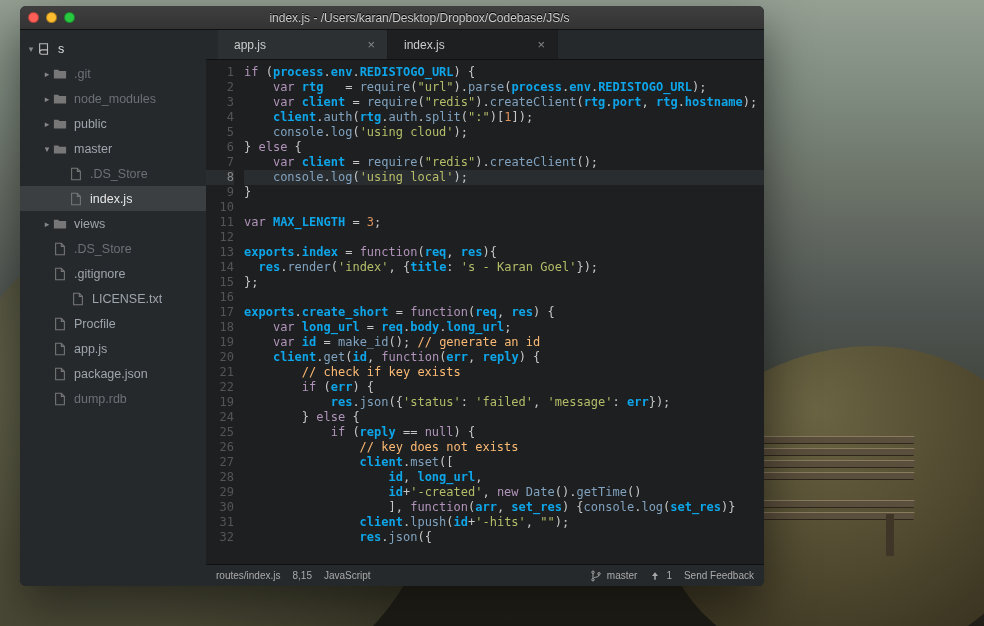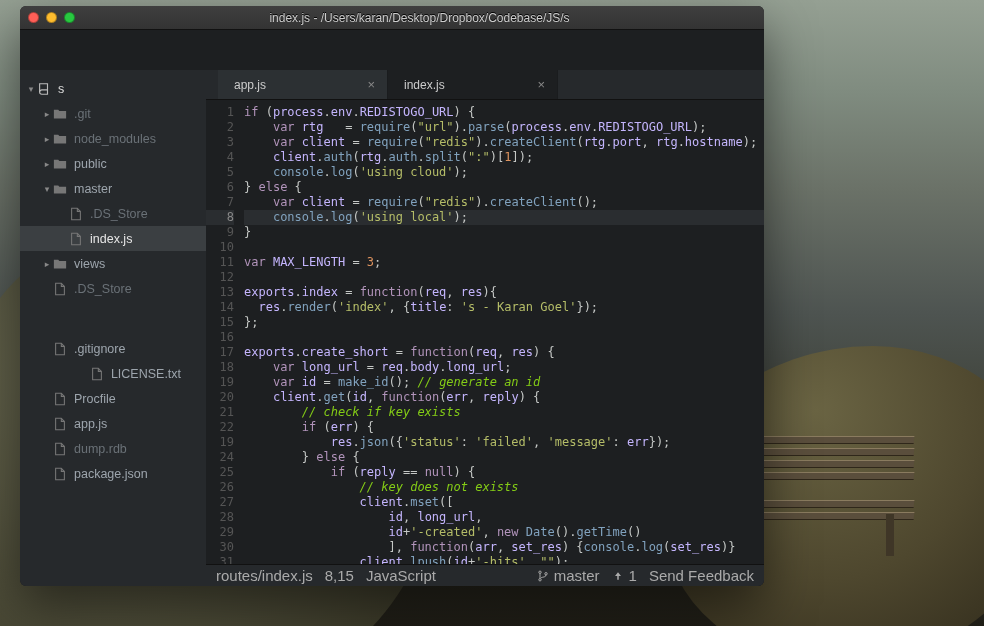--- a/index.html
+++ b/index.html
@@ -35,21 +35,20 @@
 
   
   .window {
     position: absolute; left: 20px; top: 6px; width: 744px; height: 580px;
     background: #1d1f21;
     border-radius: 6px;
     box-shadow: 0 20px 50px rgba(0,0,0,0.5);
     display: flex; flex-direction: column;
     overflow: hidden;
     z-index: 10;
-    gap: 40px;
   }
   .titlebar {
     height: 24px; background: linear-gradient(#3f3f3f, #333333);
     display: flex; align-items: center; padding: 0 8px;
     border-bottom: 1px solid #111; flex-shrink: 0;
     font-size: 12px; color: #ccc;
   }
   .traffic { display: flex; gap: 7px; margin-right: 8px; }
   .tl { width: 11px; height: 11px; border-radius: 50%; border: 0.5px solid rgba(0,0,0,0.3); }
   .tl.red { background: #ff5f57; } .tl.yellow { background: #febc2e; } .tl.green { background: #28c840; }
@@ -90,26 +89,26 @@
   .gutter div.cur { background: #2a2d30; color: #888; }
   .code { flex: 1; padding: 5px 0 0 4px; color: #c5c8c6; white-space: pre; overflow: hidden; }
   .code .line { height: 15px; }
   .code .line.cur { background: #2a2d30; }
 
   
   .kw { color: #b294bb; }       
   .str { color: #b5bd68; }      
   .num { color: #de935f; }      
   .fn  { color: #81a2be; }
-  .cm  { color: #84cc16; font-style: italic; }
-  .par { color: #c4b5fd; }
+  .cm  { color: #fdba74; }
+  .par { color: #0ea5e9; font-weight: bold; }
   .ul { }
 
   .statusbar {
-    height: 22px; background: #26292c; color: #aaa; font-size: 15px;
+    height: 22px; background: #26292c; color: #aaa; font-size: 10px;
     display: flex; align-items: center; padding: 0 10px; gap: 12px;
     border-top: 1px solid #111; flex-shrink: 0;
   }
   .statusbar .sp { flex: 1; }
   .statusbar .seg { display: flex; align-items: center; gap: 5px; cursor: pointer; }
   .statusbar svg { width: 12px; height: 12px; }
 </style>
 </head>
 <body>
 
@@ -218,31 +217,31 @@
         <div class="tree-row" style="padding-left: 22px; color: rgb(106, 113, 119);">
           <span class="chev"></span>
           <span class="icon">
             <svg viewBox="0 0 16 16" fill="none" stroke="currentColor" stroke-width="1.2">
               <path d="M3 1.5h6.5L13 5v9.5H3z"></path>
               <path d="M9.5 1.5V5H13"></path>
             </svg>
           </span>
     <span class="tree-label">.DS_Store</span>
         </div>
-        <div class="tree-row" style="padding-left: 22px; margin-top: 35px;">
+        <div class="tree-row" style="padding-left: 22px;">
           <span class="chev"></span>
           <span class="icon">
             <svg viewBox="0 0 16 16" fill="none" stroke="currentColor" stroke-width="1.2">
               <path d="M3 1.5h6.5L13 5v9.5H3z"></path>
               <path d="M9.5 1.5V5H13"></path>
             </svg>
           </span>
     <span class="tree-label">.gitignore</span>
         </div>
-        <div class="tree-row" style="padding-left: 40px; justify-content: center;">
+        <div class="tree-row" style="padding-left: 40px;">
           <span class="chev"></span>
           <span class="icon">
             <svg viewBox="0 0 16 16" fill="none" stroke="currentColor" stroke-width="1.2">
               <path d="M3 1.5h6.5L13 5v9.5H3z"></path>
               <path d="M9.5 1.5V5H13"></path>
             </svg>
           </span>
     <span class="tree-label">LICENSE.txt</span>
         </div>
         <div class="tree-row" style="padding-left: 22px;">
@@ -258,39 +257,39 @@
         <div class="tree-row" style="padding-left: 22px;">
           <span class="chev"></span>
           <span class="icon">
             <svg viewBox="0 0 16 16" fill="none" stroke="currentColor" stroke-width="1.2">
               <path d="M3 1.5h6.5L13 5v9.5H3z"></path>
               <path d="M9.5 1.5V5H13"></path>
             </svg>
           </span>
     <span class="tree-label">app.js</span>
         </div>
+        <div class="tree-row" style="padding-left: 22px;">
+          <span class="chev"></span>
+          <span class="icon">
+            <svg viewBox="0 0 16 16" fill="none" stroke="currentColor" stroke-width="1.2">
+              <path d="M3 1.5h6.5L13 5v9.5H3z"></path>
+              <path d="M9.5 1.5V5H13"></path>
+            </svg>
+          </span>
+    <span class="tree-label">package.json</span>
+        </div>
         <div class="tree-row" style="padding-left: 22px; color: rgb(106, 113, 119);">
           <span class="chev"></span>
           <span class="icon">
             <svg viewBox="0 0 16 16" fill="none" stroke="currentColor" stroke-width="1.2">
               <path d="M3 1.5h6.5L13 5v9.5H3z"></path>
               <path d="M9.5 1.5V5H13"></path>
             </svg>
           </span>
     <span class="tree-label">dump.rdb</span>
-        </div>
-        <div class="tree-row" style="padding-left: 22px;">
-          <span class="chev"></span>
-          <span class="icon">
-            <svg viewBox="0 0 16 16" fill="none" stroke="currentColor" stroke-width="1.2">
-              <path d="M3 1.5h6.5L13 5v9.5H3z"></path>
-              <path d="M9.5 1.5V5H13"></path>
-            </svg>
-          </span>
-    <span class="tree-label">package.json</span>
         </div>
       </div>
 
     <div class="main">
       <div class="tabbar" id="tabbar">
           <div class="tab">
             <span>app.js</span>
     <span class="close">×</span>
           </div>
           <div class="tab active">

